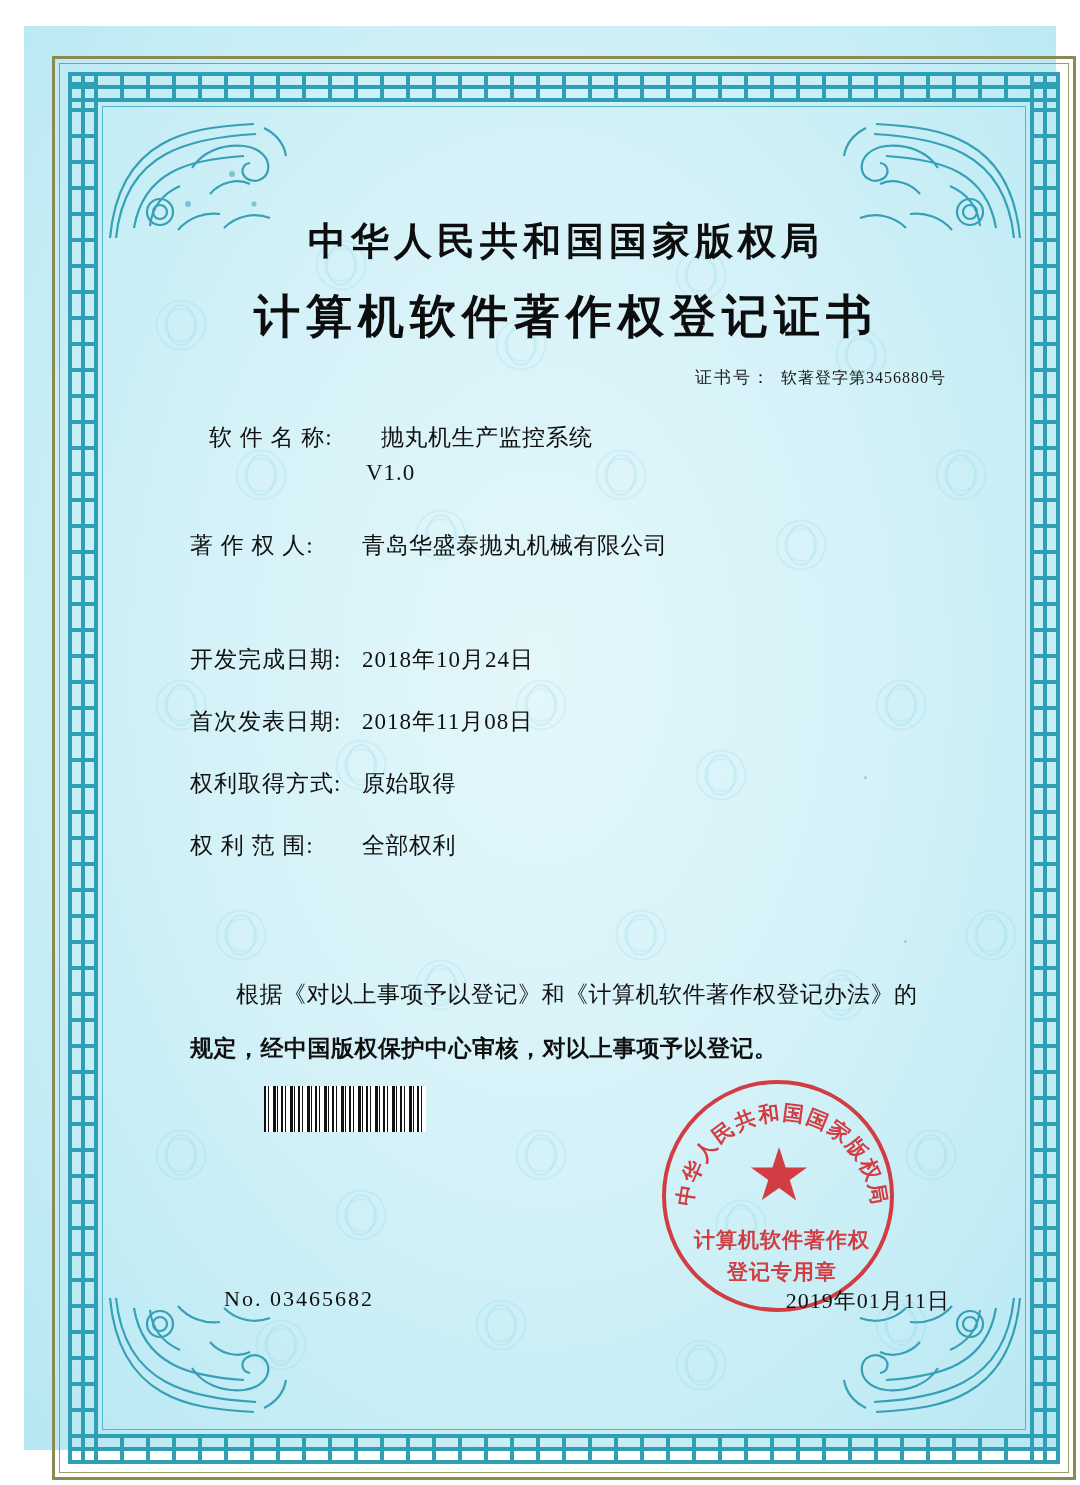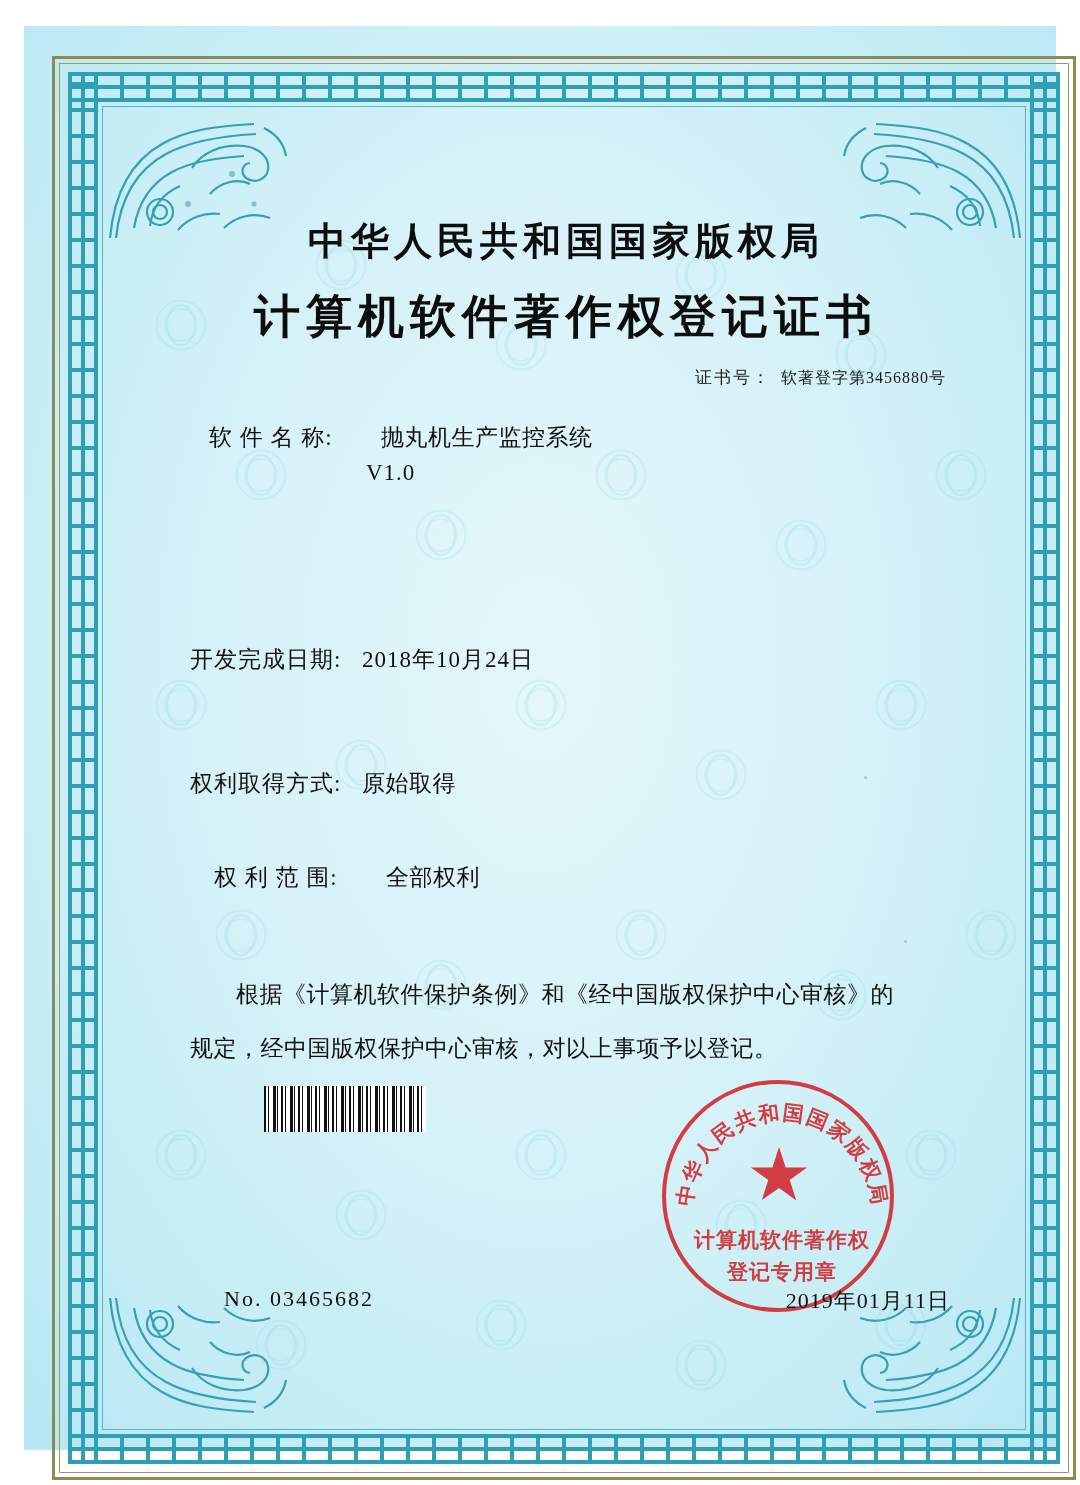--- a/index.html
+++ b/index.html
@@ -183,34 +183,34 @@
     font-family: "Liberation Serif", serif;
     letter-spacing: 1px;
   }
 
   .f-name   { top: 314px; margin-left: 19px; }
   .f-ver    { top: 352px; left: 258px; font-size: 23px; }
   .f-owner  { top: 422px; }
   .f-dev    { top: 536px; }
   .f-pub    { top: 598px; }
   .f-right  { top: 660px; }
-  .f-scope  { top: 754px; margin-left: 24px; }
+  .f-scope  { top: 722px; }
   .f-reg    { top: 784px; }
 
   .para {
     position: absolute;
     left: 86px;
     width: 756px;
     font-size: 23px;
     color: #101010;
     line-height: 54px;
     letter-spacing: .5px;
   }
   .para1 { top: 860px; text-indent: 46px; }
-  .para2 { top: 914px; }
+  .para2 { top: 914px; font-weight: bold; }
 
   
   .barcode {
     position: absolute;
     left: 160px; top: 978px;
     width: 162px; height: 46px;
     background-image: repeating-linear-gradient(90deg,
       #111 0px, #111 2px, #fff 2px, #fff 4px,
       #111 4px, #111 5px, #fff 5px, #fff 9px,
       #111 9px, #111 12px, #fff 12px, #fff 13px,
@@ -416,36 +416,42 @@
         <span class="lbl">证书号：</span><span class="val">软著登字第3456880号</span>
       </div>
 
       <div class="field f-name">
         <span class="lbl">软 件 名 称:</span><span class="val">抛丸机生产监控系统</span>
       </div>
       <div class="field f-ver">
         <span class="val mono">V1.0</span>
       </div>
 
+      <div class="field f-owner">
+        <span class="lbl">著 作 权 人:</span><span class="val">青岛华盛泰抛丸机械有限公司</span>
+      </div>
 
       <div class="field f-dev">
         <span class="lbl">开发完成日期:</span><span class="val mono">2018年10月24日</span>
       </div>
 
+      <div class="field f-pub">
+        <span class="lbl">首次发表日期:</span><span class="val mono">2018年11月08日</span>
+      </div>
 
       <div class="field f-right">
         <span class="lbl">权利取得方式:</span><span class="val">原始取得</span>
       </div>
 
       <div class="field f-scope">
         <span class="lbl">权 利 范 围:</span><span class="val">全部权利</span>
       </div>
 
 
-      <div class="para para1">根据《计算机软件保护条例》和《经中国版权保护中心审核》的</div>
+      <div class="para para1">根据《对以上事项予以登记》和《计算机软件著作权登记办法》的</div>
       <div class="para para2">规定，经中国版权保护中心审核，对以上事项予以登记。</div>
 
       <div class="barcode"></div>
 
       <div class="seal">
         <svg class="seal-arc" viewBox="0 0 232 232">
           <defs>
             <path id="sealArc" d="M 26,126 A 90,90 0 0 1 206,126"></path>
           </defs>
           <text>

